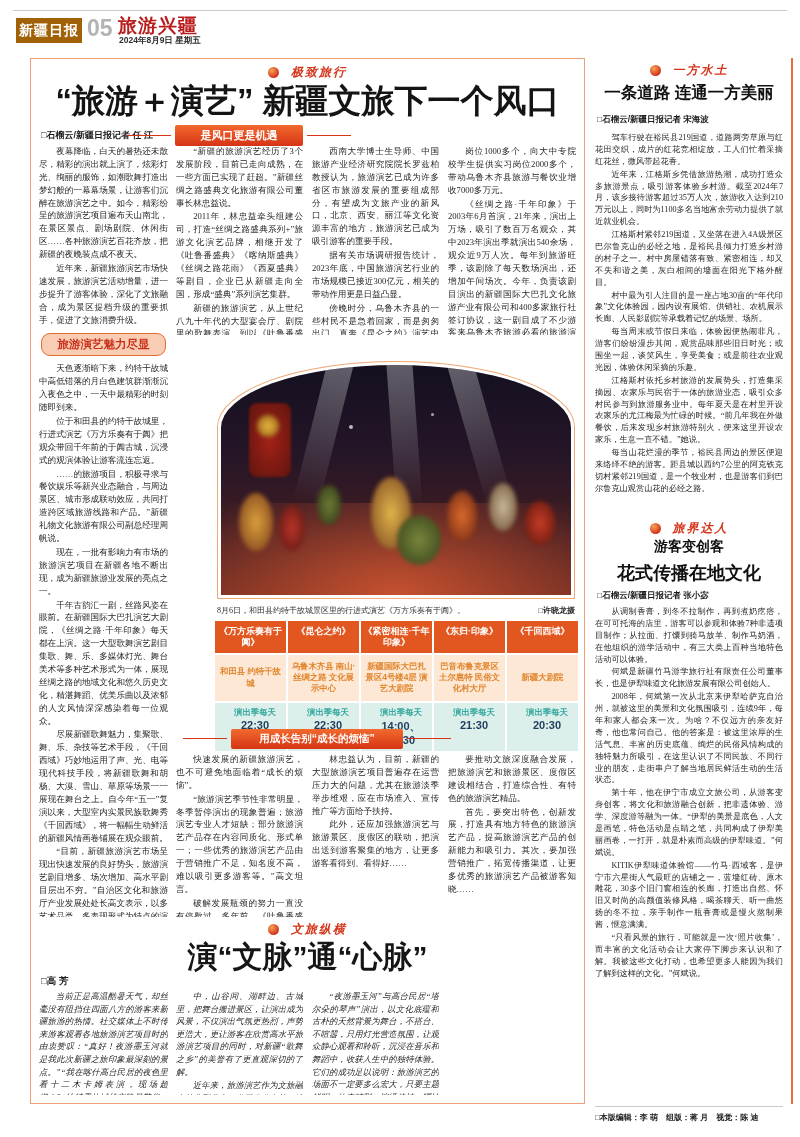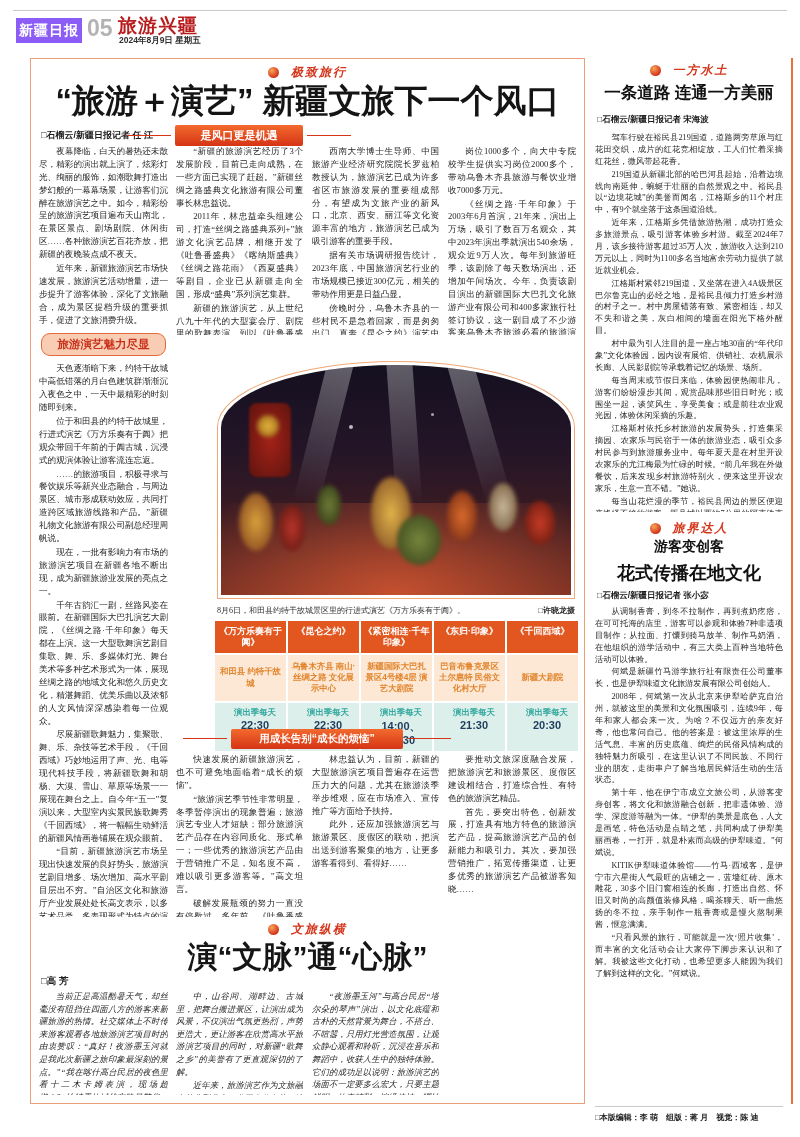--- a/index.html
+++ b/index.html
@@ -1,21 +1,21 @@
 <!DOCTYPE html>
 <html><head>
 <meta charset="utf-8">
 <style>
   html,body{margin:0;padding:0;}
   body{width:800px;height:1137px;background:#ffffff;position:relative;overflow:hidden;
        font-family:"Liberation Sans",sans-serif;color:#222;}
   .abs{position:absolute;}
   
   .hairline{position:absolute;background:#c9c9c9;height:1px;}
-  .logo{position:absolute;left:16px;top:18px;width:66px;height:25px;background:#8b5cf6;color:#fff;
+  .logo{position:absolute;left:16px;top:18px;width:66px;height:25px;background:#a16207;color:#fff;
         font-family:"DejaVu Serif",serif;font-weight:bold;font-size:14px;text-align:center;line-height:25px;letter-spacing:1px;}
   .pageno{position:absolute;left:87px;top:15px;font-size:23px;font-weight:bold;color:#b3b3b3;}
   .section-title{position:absolute;left:118px;top:13px;font-size:19px;font-weight:900;color:#b91c1c;letter-spacing:1px;}
   .date{position:absolute;left:119px;top:35px;font-size:8.5px;color:#2f2f2f;font-weight:bold;}
   
   .main-frame{position:absolute;left:30px;top:58px;width:553px;height:1044px;border:1px solid #eda077;background:#fff;}
   .kicker{display:flex;align-items:center;justify-content:center;gap:12px;color:#d4361c;
           font-weight:bold;font-style:italic;font-size:12px;letter-spacing:2px;}
   .kicker-icon{width:11px;height:11px;border-radius:50%;flex:0 0 auto;
           background:radial-gradient(circle at 35% 32%,#f7a557,#d2301a 72%);}
@@ -219,21 +219,20 @@
   <div class="abs" style="left:0;top:4px;width:100%;">
     <div class="kicker" style="font-size:12px;">
       <span class="kicker-icon"></span>
       <span>一方水土</span>
     </div>
   </div>
   <div class="side-headline" style="top:24px;font-size:16.5px;">一条道路 连通一方美丽</div>
   <div class="abs byline" style="left:2px;top:56px;font-size:8.5px;">□石榴云/新疆日报记者 宋海波</div>
   <div class="col" style="left:0;top:74px;width:188px;height:380px;">
       <p class="para spara">驾车行驶在裕民县219国道，道路两旁草原与红花田交织，成片的红花竞相绽放，工人们忙着采摘红花丝，微风带起花香。</p>
-      <p class="para spara">219国道从新疆北部的哈巴河县起始，沿着边境线向南延伸，蜿蜒于壮丽的自然景观之中。裕民县以“边境花城”的美誉而闻名，江格斯乡的11个村庄中，有9个就坐落于这条国道沿线。</p>
       <p class="para spara">近年来，江格斯乡凭借旅游热潮，成功打造众多旅游景点，吸引游客体验乡村游。截至2024年7月，该乡接待游客超过35万人次，旅游收入达到210万元以上，同时为1100多名当地富余劳动力提供了就近就业机会。</p>
       <p class="para spara">江格斯村紧邻219国道，又坐落在进入4A级景区巴尔鲁克山的必经之地，是裕民县倾力打造乡村游的村子之一。村中房屋错落有致、紧密相连，却又不失和谐之美，灰白相间的墙面在阳光下格外醒目。</p>
       <p class="para spara">村中最为引人注目的是一座占地30亩的“年代印象”文化体验园，园内设有展馆、供销社、农机展示长廊、人民影剧院等承载着记忆的场景、场所。</p>
       <p class="para spara">每当周末或节假日来临，体验园便热闹非凡，游客们纷纷漫步其间，观赏品味那些旧日时光；或围坐一起，谈笑风生，享受美食；或是前往农业观光园，体验休闲采摘的乐趣。</p>
       <p class="para spara">江格斯村依托乡村旅游的发展势头，打造集采摘园、农家乐与民宿于一体的旅游业态，吸引众多村民参与到旅游服务业中。每年夏天是在村里开设农家乐的尤江梅最为忙碌的时候。“前几年我在外做餐饮，后来发现乡村旅游特别火，便来这里开设农家乐，生意一直不错。”她说。</p>
       <p class="para spara">每当山花烂漫的季节，裕民县周边的景区便迎来络绎不绝的游客。距县城以西约7公里的阿克铁克切村紧邻219国道，是一个牧业村，也是游客们到巴尔鲁克山观赏山花的必经之路。</p>
     </div>
 
   <div class="abs" style="left:0;top:462px;width:100%;">
     <div class="kicker" style="font-size:12px;">

